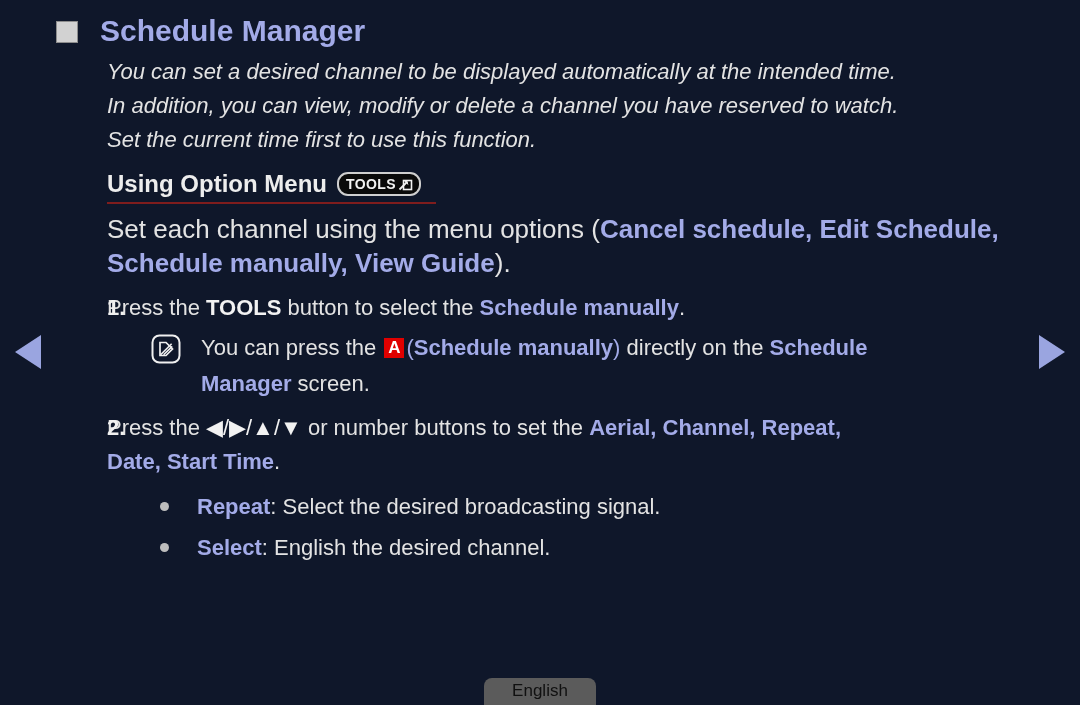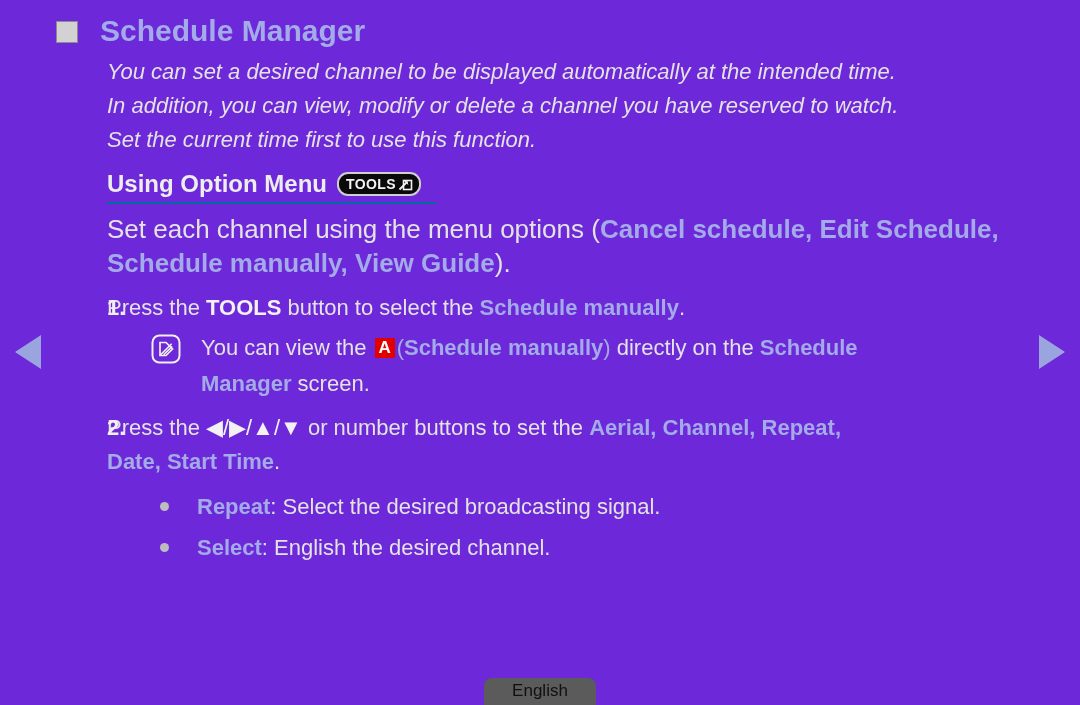--- a/index.html
+++ b/index.html
@@ -14,21 +14,21 @@
     overflow: hidden;
     font-family: "Liberation Sans", sans-serif;
     color: #e6e6e6;
     position: relative;
   }
   .screen {
     position: absolute;
     left: 0; top: 0;
     width: 1080px;
     height: 705px;
-    background: #6d28d9;
+    background: #0f172a;
   }
 
   
   .nav-arrow {
     position: absolute;
     top: 335px;
     width: 0; height: 0;
     cursor: pointer;
   }
   .nav-left {
@@ -88,21 +88,21 @@
   }
   .intro div { white-space: nowrap; font-style: italic; }
 
   
   .section-head {
     position: absolute;
     left: 107px;
     top: 170px;
     display: flex;
     align-items: center;
-    border-bottom: 2px solid #0369a1;
+    border-bottom: 2px solid #7f1d1d;
     padding-bottom: 4px;
     width: 329px;
     box-sizing: content-box;
   }
   .section-title {
     font-size: 24px;
     font-weight: bold;
     color: #ededed;
     white-space: nowrap;
   }
@@ -287,21 +287,21 @@
     </div>
 
     <div class="note-line">
       <svg class="note-icon" width="30" height="30" viewBox="0 0 30 30">
         <rect x="1.5" y="1.5" width="27" height="27" rx="7" ry="7" fill="none" stroke="#f0f0f0" stroke-width="2"></rect>
         <path d="M9 21.5 L9 8.5 L15 8.5 L21.5 15 L15 21.5 Z" fill="none" stroke="#f0f0f0" stroke-width="1.7"></path>
         <path d="M9.6 20.8 L20.6 9.8" stroke="#f0f0f0" stroke-width="1.6"></path>
         <path d="M12.6 20.8 L21.2 12.4" stroke="#f0f0f0" stroke-width="1.6"></path>
       </svg>
       <div class="note-body">
-        <div><span>You can view the </span><span class="key-a">A</span><span class="hl-reg">(</span><span class="hl">Schedule manually</span><span class="hl-reg">)</span><span> directly on the </span><span class="hl">Schedule</span></div>
+        <div><span>You can press the </span><span class="key-a">A</span><span class="hl-reg">(</span><span class="hl">Schedule manually</span><span class="hl-reg">)</span><span> directly on the </span><span class="hl">Schedule</span></div>
         <div><span class="hl">Manager</span><span> screen.</span></div>
       </div>
     </div>
 
     <div class="step" id="step2">
       <span class="step-num">2.</span>
       <div class="step-body">
         <div><span>Press the </span><span class="arrows">◀/▶/▲/▼</span><span> or number buttons to set the </span><span class="hl">Aerial, Channel, Repeat,</span></div>
         <div><span class="hl">Date, Start Time</span><span>.</span></div>
       </div>

